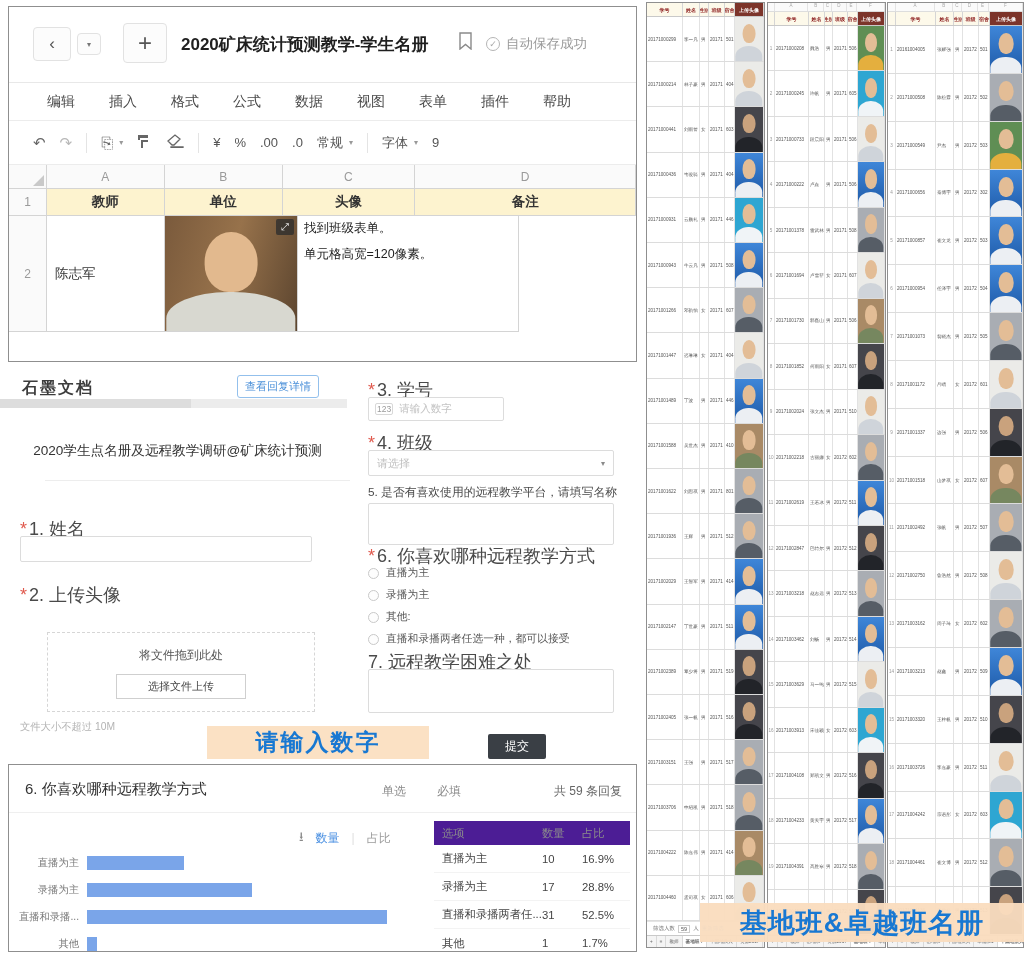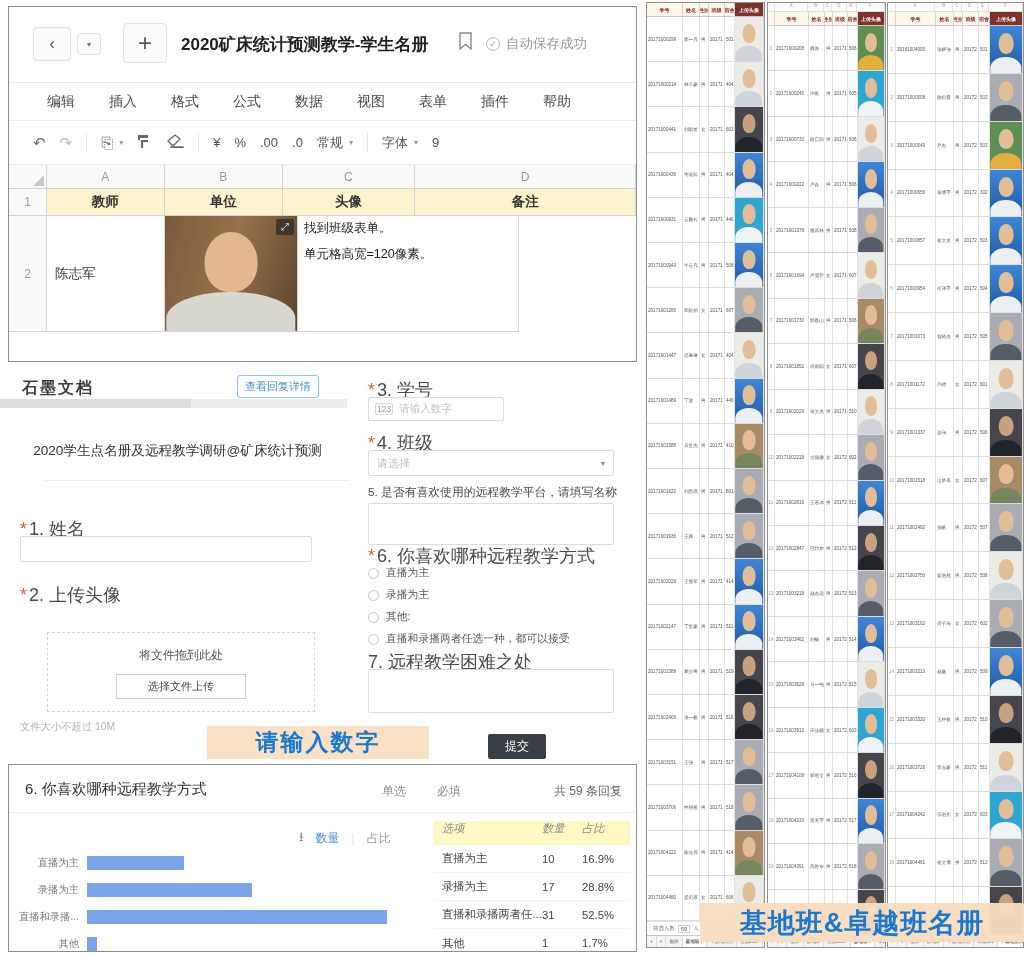--- a/index.html
+++ b/index.html
@@ -109,21 +109,21 @@
   #chart-toolbar { position:absolute; left:290px; top:62px; display:flex; align-items:center; gap:12px; font-size:12px; }
   #dl-icon { color:#8a8a8a; font-size:13px; }
   .tg-on { color:#4a90e2; }
   .tg-sep { color:#dedede; }
   .tg-off { color:#9c9c9c; }
   #bars { position:absolute; left:0; top:84px; width:420px; }
   .bar-row { display:flex; align-items:center; height:27px; }
   .bar-label { width:78px; text-align:right; font-size:10.3px; color:#7a7a7a; padding-right:8px; white-space:nowrap; overflow:hidden; flex:none; }
   .bar-rect { height:14px; background:#7aa5e9; }
   #stat-table { position:absolute; left:425px; top:56px; width:196px; font-size:11.3px; color:#444; }
-  #stat-table .st-head { display:flex; background:#fef9c3; color:#8b8b8b; height:24px; align-items:flex-start;font-style:italic; }
+  #stat-table .st-head { display:flex; background:#4c1d95; color:#8b8b8b; height:24px; align-items:center; }
   #stat-table .st-row { display:flex; height:28px; align-items:center; border-bottom:1px solid #f3f3f3; }
   #stat-table .st-row:last-child { border-bottom:none; }
   .st-c1 { width:108px; padding-left:8px; white-space:nowrap; overflow:hidden; text-overflow:ellipsis; }
   .st-c2 { width:40px; }
   .st-c3 { width:44px; }
 
   
   .roster { position:absolute; top:2px; height:946px; border:1px solid #8f8f8f; background:#fff; display:flex; flex-direction:column; overflow:hidden; }
   #roster-0 { left:646px; width:119px; }
   #roster-1 { left:767px; width:119px; }

